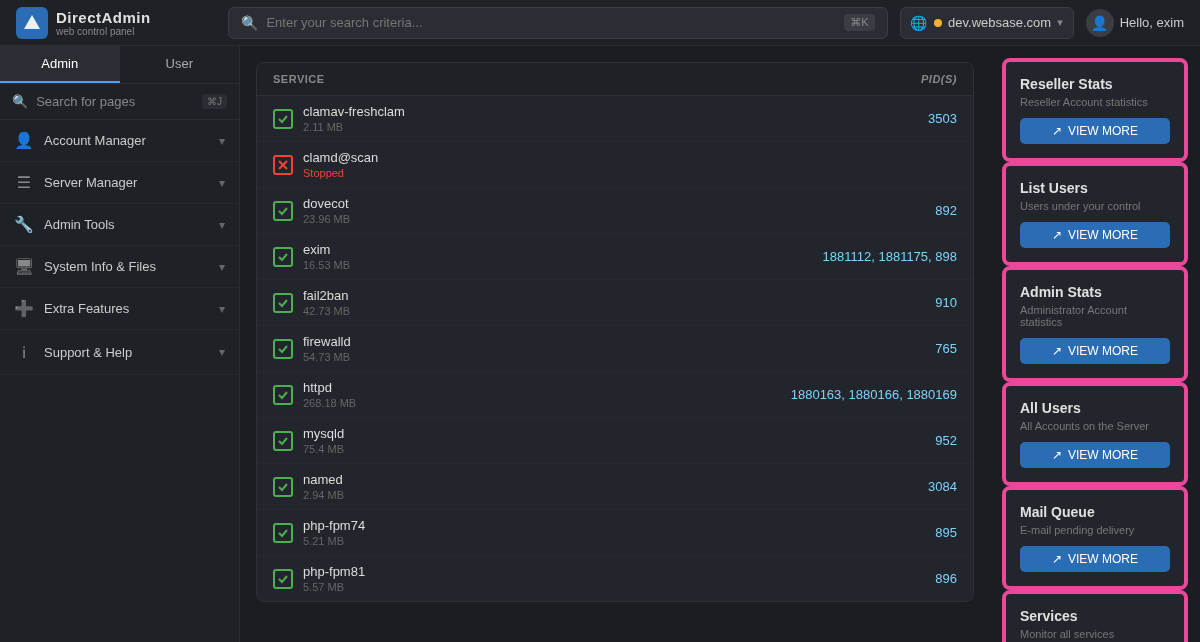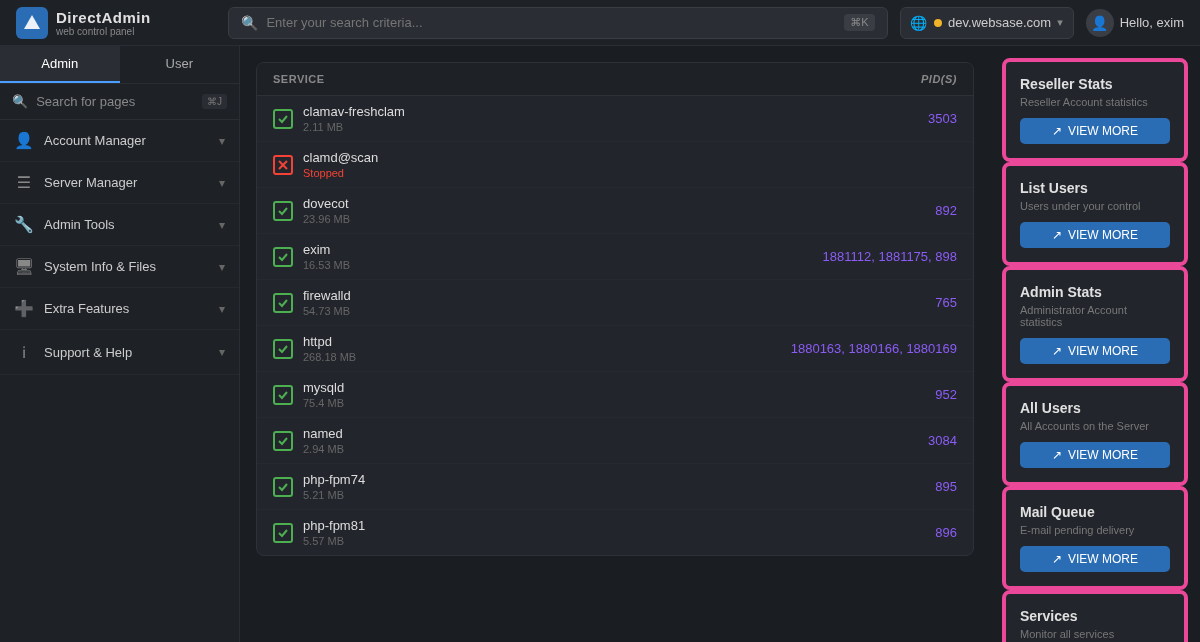--- a/index.html
+++ b/index.html
@@ -246,21 +246,21 @@
       flex-shrink: 0;
     }
     .service-status-icon.stopped {
       border-color: #f44336;
     }
     .service-status-icon svg { width: 12px; height: 12px; }
     .service-name-block { display: flex; flex-direction: column; gap: 2px; }
     .service-name { font-size: 13px; color: #ddd; }
     .service-mem { font-size: 11px; color: #666; }
     .service-mem.stopped-text { color: #f44336; }
-    .service-pid { font-size: 13px; color: #8b5cf6; text-align: right; }
+    .service-pid { font-size: 13px; color: #7dd3fc; text-align: right; }
 
     
     .right-panel {
       width: 210px;
       padding: 12px;
       display: flex;
       flex-direction: column;
       gap: 10px;
       overflow-y: auto;
       flex-shrink: 0;
@@ -442,20 +442,34 @@
     <div class="service-pid">1881112, 1881175, 898</div>
   </div>
             <div class="table-row">
     <div class="service-info">
       <div class="service-status-icon " style="border-color:#4CAF50">
         <svg viewBox="0 0 12 12" fill="none">
                     <polyline points="2,6 5,9 10,3" stroke="#4CAF50" stroke-width="2" fill="none"></polyline>
                   </svg>
       </div>
       <div class="service-name-block">
+        <span class="service-name">fail2ban</span>
+        <span class="service-mem ">42.73 MB</span>
+      </div>
+    </div>
+    <div class="service-pid">910</div>
+  </div>
+            <div class="table-row">
+    <div class="service-info">
+      <div class="service-status-icon " style="border-color:#4CAF50">
+        <svg viewBox="0 0 12 12" fill="none">
+                    <polyline points="2,6 5,9 10,3" stroke="#4CAF50" stroke-width="2" fill="none"></polyline>
+                  </svg>
+      </div>
+      <div class="service-name-block">
         <span class="service-name">firewalld</span>
         <span class="service-mem ">54.73 MB</span>
       </div>
     </div>
     <div class="service-pid">765</div>
   </div>
             <div class="table-row">
     <div class="service-info">
       <div class="service-status-icon " style="border-color:#4CAF50">
         <svg viewBox="0 0 12 12" fill="none">

